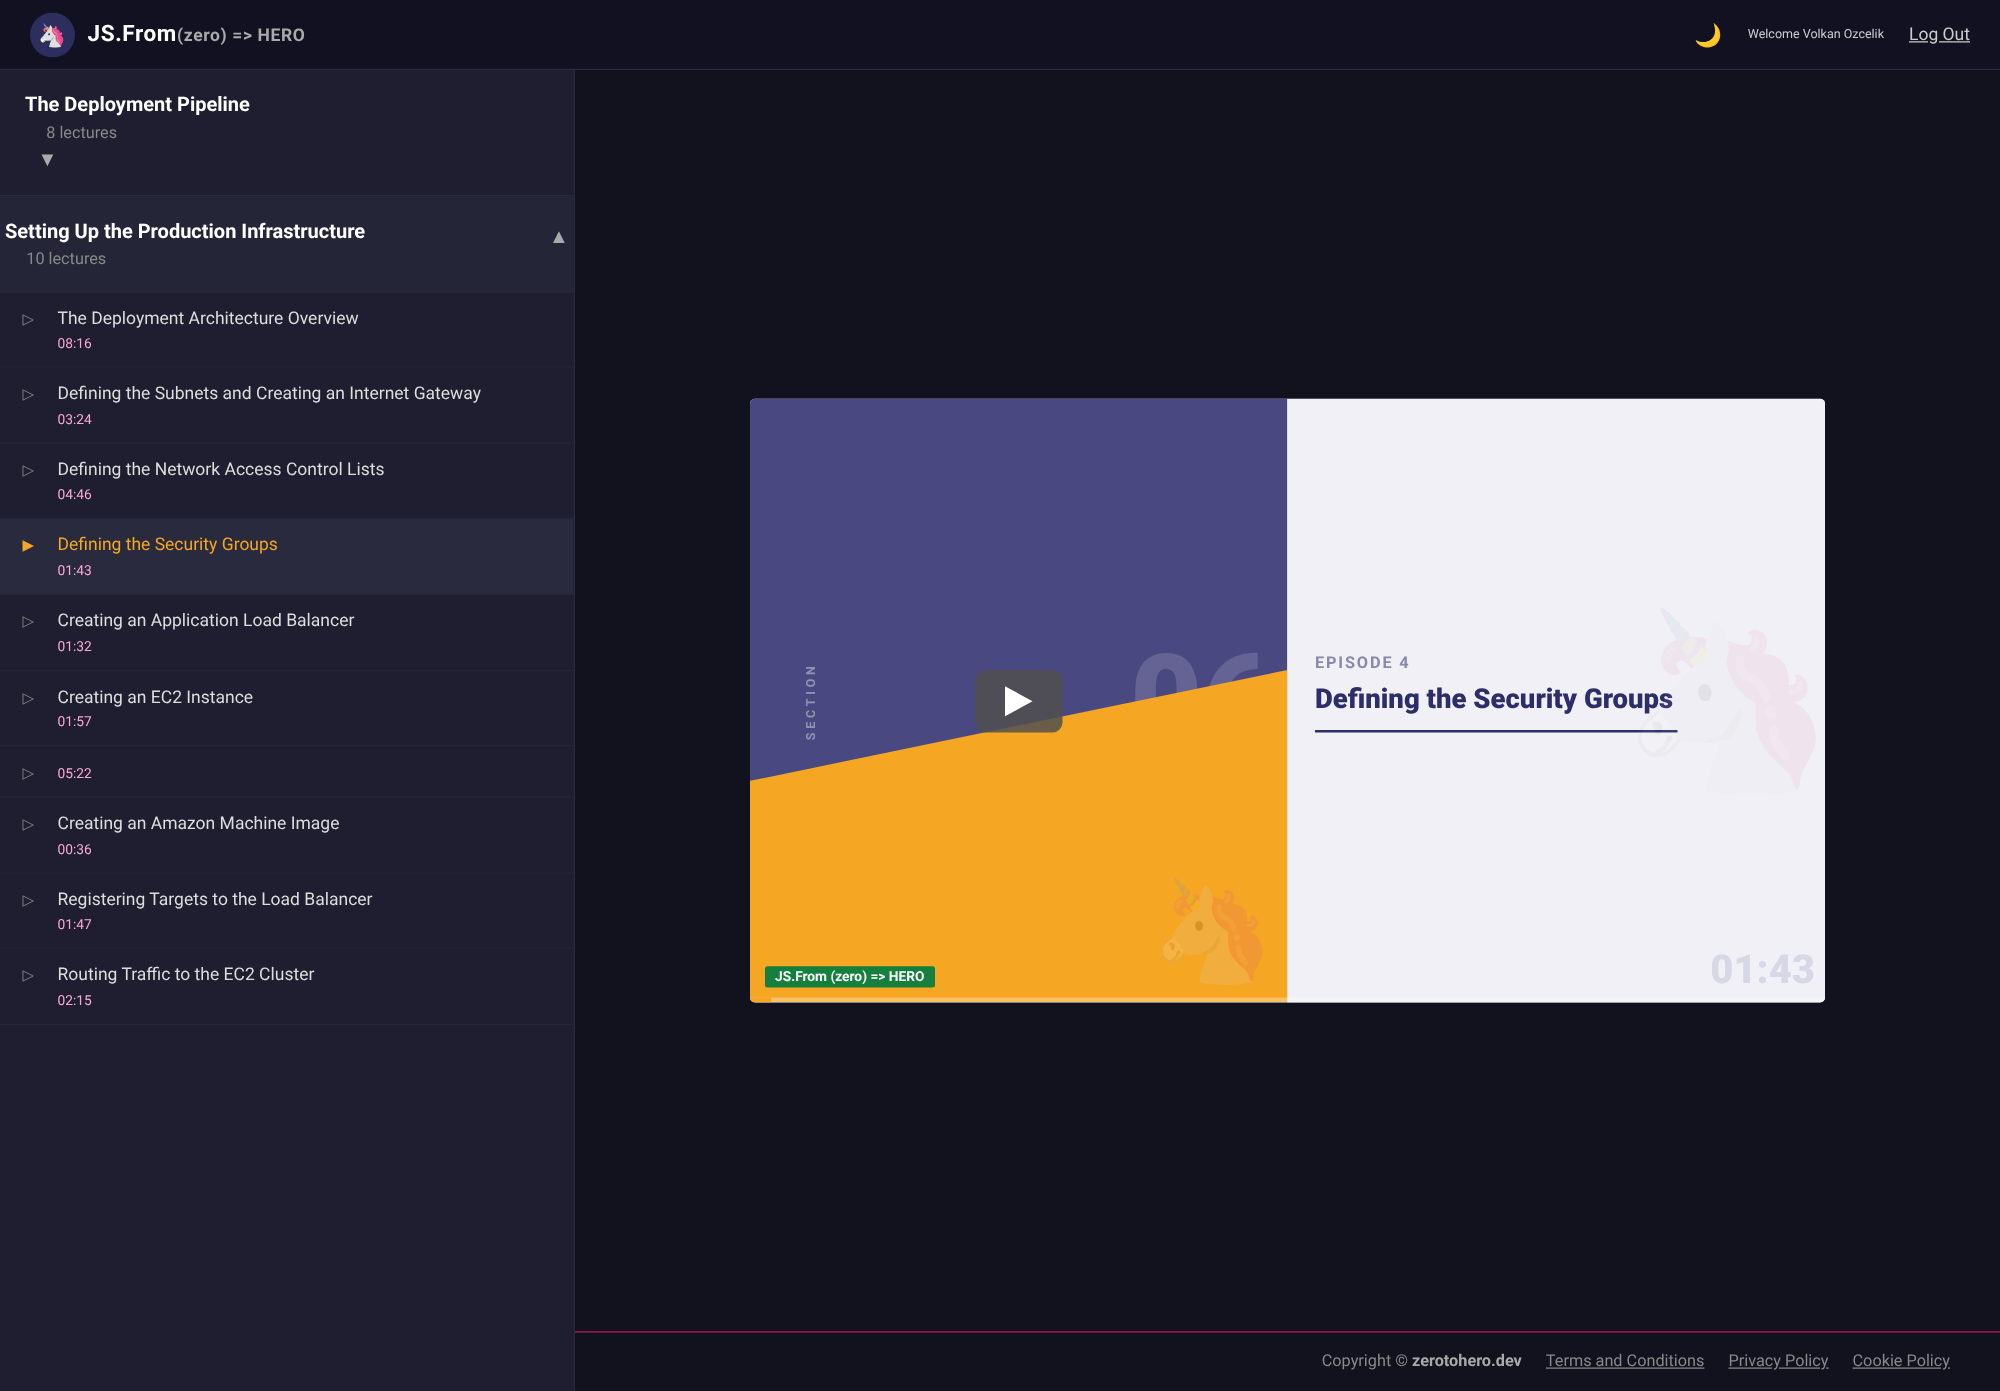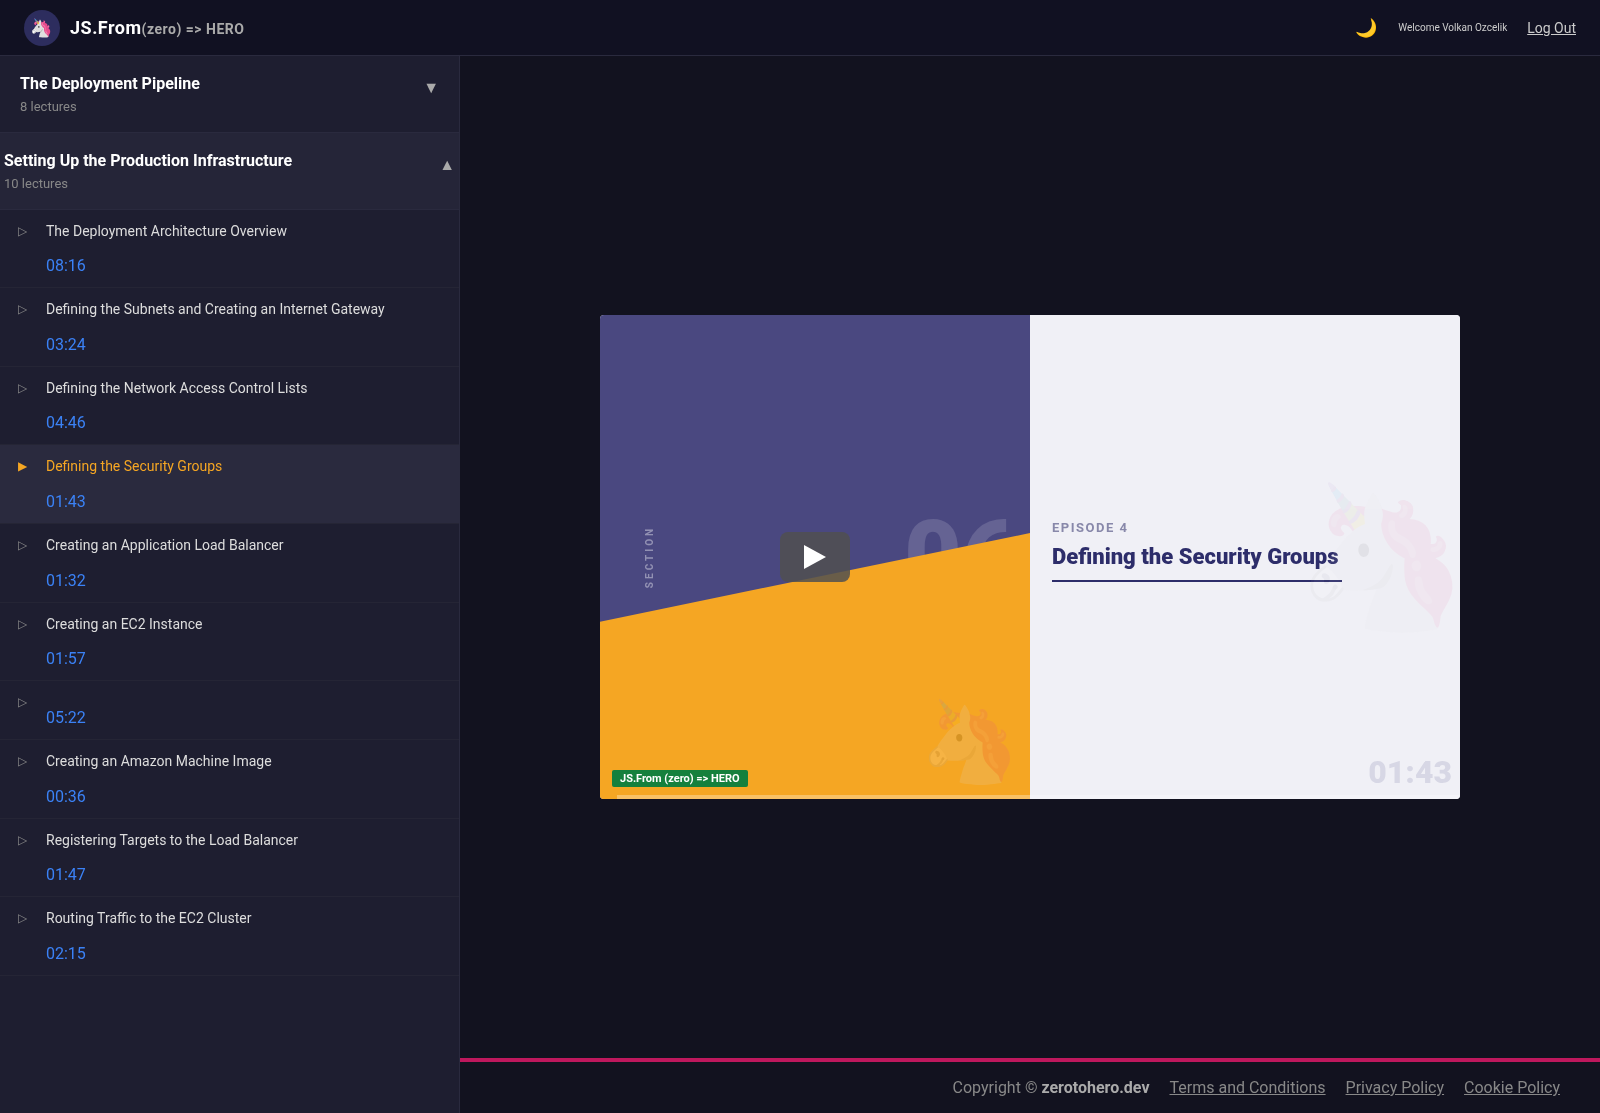--- a/index.html
+++ b/index.html
@@ -80,32 +80,34 @@
     }
 
     
     .section-collapsed {
       padding: 18px 20px;
       border-bottom: 1px solid #2a2a3e;
       cursor: pointer;
       display: flex;
       align-items: flex-start;
       justify-content: space-between;
+      flex-direction: column;
     }
     .section-title-group {}
     .section-title {
       font-size: 16px;
       font-weight: 700;
       color: #fff;
       line-height: 1.3;
     }
     .section-subtitle {
       font-size: 13px;
       color: #888;
       margin-top: 4px;
+      margin-left: 17px;
     }
     .section-toggle {
       font-size: 16px;
       color: #aaa;
       flex-shrink: 0;
       margin-left: 10px;
       margin-top: 4px;
     }
 
     
@@ -133,23 +135,23 @@
     }
     .lecture-item.active .lecture-name {
       color: #f5a623;
     }
     .lecture-name {
       font-size: 14px;
       color: #ddd;
       line-height: 1.4;
     }
     .lecture-duration {
-      font-size: 16px;
-      color: #3b82f6;
-      margin-top: 15px;
+      font-size: 11px;
+      color: #f9a8d4;
+      margin-top: 3px;
     }
     .play-icon {
       position: absolute;
       left: 18px;
       top: 14px;
       font-size: 12px;
       color: #888;
     }
     .play-icon.active-play {
       color: #f5a623;
@@ -235,22 +237,22 @@
       height: 100%;
       background: #f5a623;
       width: 2%;
     }
 
     
     .footer {
       padding: 16px 40px;
       text-align: right;
       color: #888;
-      font-size: 16px;
-      border-top: 4px solid #be185d;
+      font-size: 13px;
+      border-top: 1px solid #be185d;
     }
     .footer a {
       color: #888;
       text-decoration: underline;
       margin-left: 16px;
       cursor: pointer;
     }
     .footer strong {
       color: #aaa;
     }

